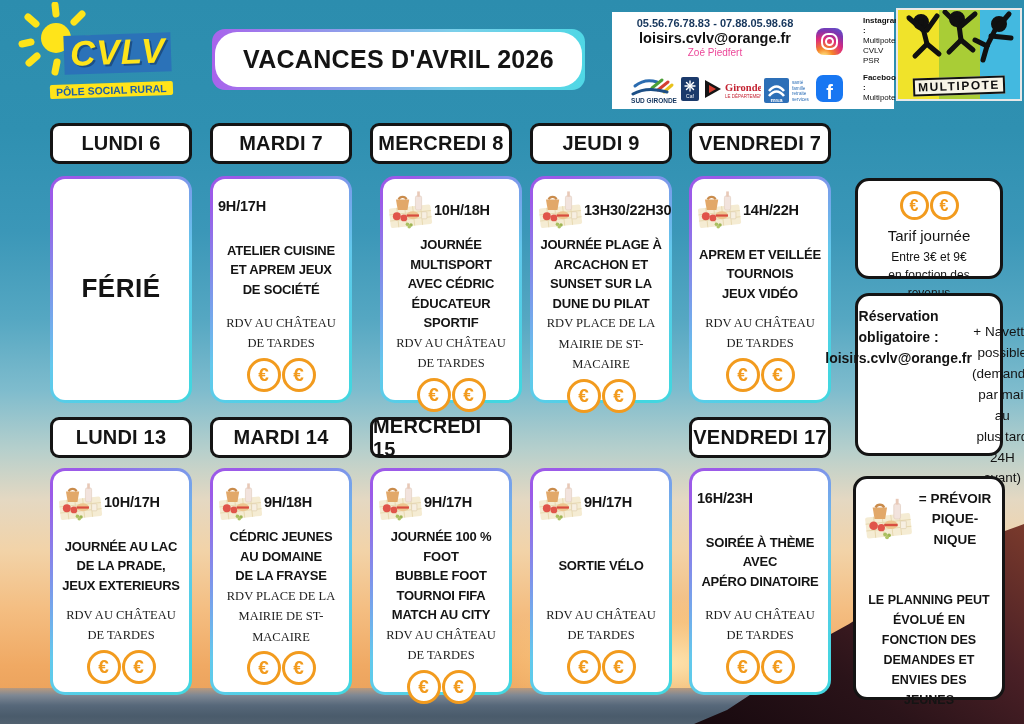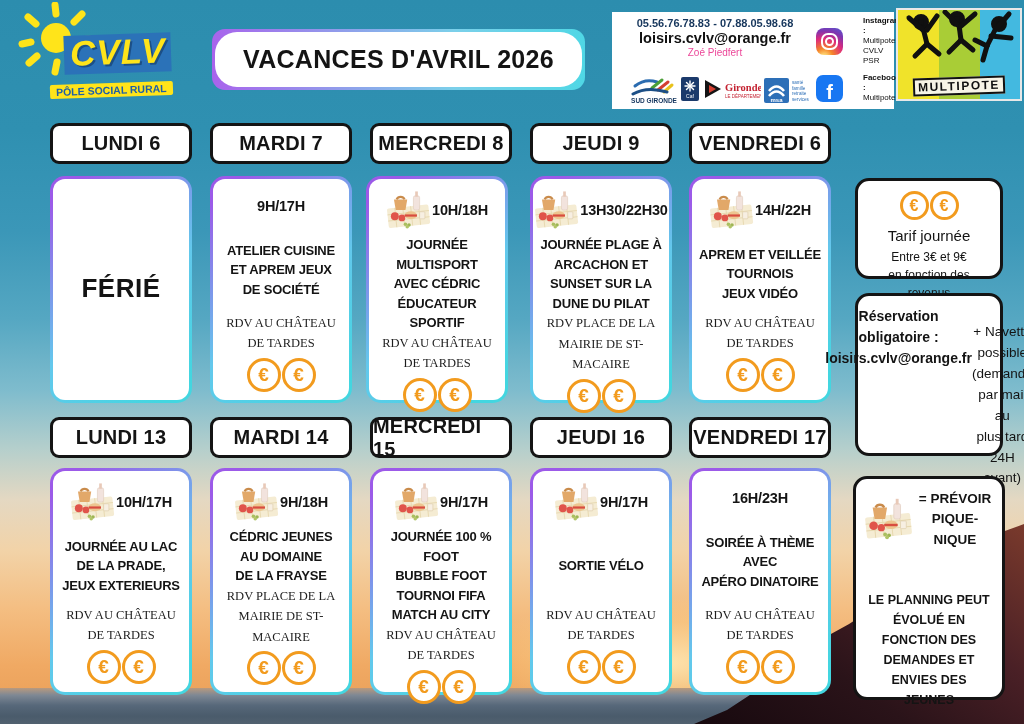--- a/index.html
+++ b/index.html
@@ -59,21 +59,21 @@
     letter-spacing:1.5px;color:#111;white-space:nowrap;}
 
   
   .dayhead{position:absolute;width:142px;height:41px;background:#fff;border:3px solid #141414;border-radius:9px;
     display:flex;align-items:center;justify-content:center;font-size:20px;font-weight:800;color:#141414;
     letter-spacing:.2px;}
   .card{position:absolute;width:142px;height:227px;border-radius:15px;padding:3px;
     background:linear-gradient(140deg,#9C5AE8 8%,#63C8EC 55%,#43D6E0 92%);}
   .card-in{width:100%;height:100%;background:#fff;border-radius:12px;display:flex;flex-direction:column;
     align-items:center;padding:6px 5px 8px;}
-  .card-top{align-self:stretch;display:flex;align-items:center;justify-content:center;min-height:50px;}
+  .card-top{align-self:stretch;display:flex;align-items:center;justify-content:flex-start;min-height:50px;}
   .card-top.center{min-height:42px;}
   .picnic{width:46px;height:42px;flex:none;}
   .time{font-weight:800;font-size:14.5px;letter-spacing:-.2px;white-space:nowrap;color:#141414;}
   .card-mid{flex:1;display:flex;align-items:center;}
   .card-title{font-weight:800;font-size:13px;line-height:1.5;text-align:center;white-space:pre-line;
     letter-spacing:-.2px;color:#141414;}
   .card-loc{font-family:"Liberation Serif",serif;font-size:12.5px;line-height:1.65;text-align:center;
     white-space:pre-line;color:#1d1d1d;margin-bottom:4px;}
   .euros{display:flex;gap:1px;}
   .euro{width:34px;height:34px;border:3.5px solid #F29B1E;border-radius:50%;display:flex;align-items:center;
@@ -239,21 +239,21 @@
           <line x1="88" y1="36" x2="84" y2="50"></line>
       </g>
     </svg>
     <span class="mp-word">MULTIPOTE</span>
   </div>
 
   <div class="dayhead" style="left:50px;top:123px">LUNDI 6</div>
   <div class="dayhead" style="left:210px;top:123px">MARDI 7</div>
   <div class="dayhead" style="left:370px;top:123px">MERCREDI 8</div>
   <div class="dayhead" style="left:530px;top:123px">JEUDI 9</div>
-  <div class="dayhead" style="left:689px;top:123px">VENDREDI 6</div>
+  <div class="dayhead" style="left:689px;top:123px">VENDREDI 7</div>
 
   <div class="card" style="left:50px;top:176px">
     <div class="card-in ferie-in">
       <div class="ferie">FÉRIÉ</div>
     </div>
   </div>
 
   <div class="card" style="left:210px;top:176px">
     <div class="card-in">
       <div class="card-top center">
@@ -266,21 +266,21 @@
         </div>
       <div class="card-loc">RDV AU CHÂTEAU
 DE TARDES</div>
       <div class="euros">
         <span class="euro">€</span>
         <span class="euro">€</span>
       </div>
     </div>
   </div>
 
-  <div class="card" style="left:366px;top:176px">
+  <div class="card" style="left:380px;top:176px">
     <div class="card-in">
       <div class="card-top">
         <svg class="picnic" viewBox="0 0 52 46">
             <use href="#picnic-def"></use>
           </svg>
         <span class="time">10H/18H</span>
       </div>
       <div class="card-mid">
           <div class="card-title">JOURNÉE MULTISPORT
 AVEC CÉDRIC
@@ -336,21 +336,20 @@
       <div class="euros">
         <span class="euro">€</span>
         <span class="euro">€</span>
       </div>
     </div>
   </div>
 
   <div class="dayhead" style="left:50px;top:417px">LUNDI 13</div>
   <div class="dayhead" style="left:210px;top:417px">MARDI 14</div>
   <div class="dayhead" style="left:370px;top:417px">MERCREDI 15</div>
-  <div class="dayhead" style="left:530px;top:417px">JEUDI 16</div>
   <div class="dayhead" style="left:689px;top:417px">VENDREDI 17</div>
 
   <div class="card" style="left:50px;top:468px">
     <div class="card-in">
       <div class="card-top">
         <svg class="picnic" viewBox="0 0 52 46">
             <use href="#picnic-def"></use>
           </svg>
         <span class="time">10H/17H</span>
       </div>

